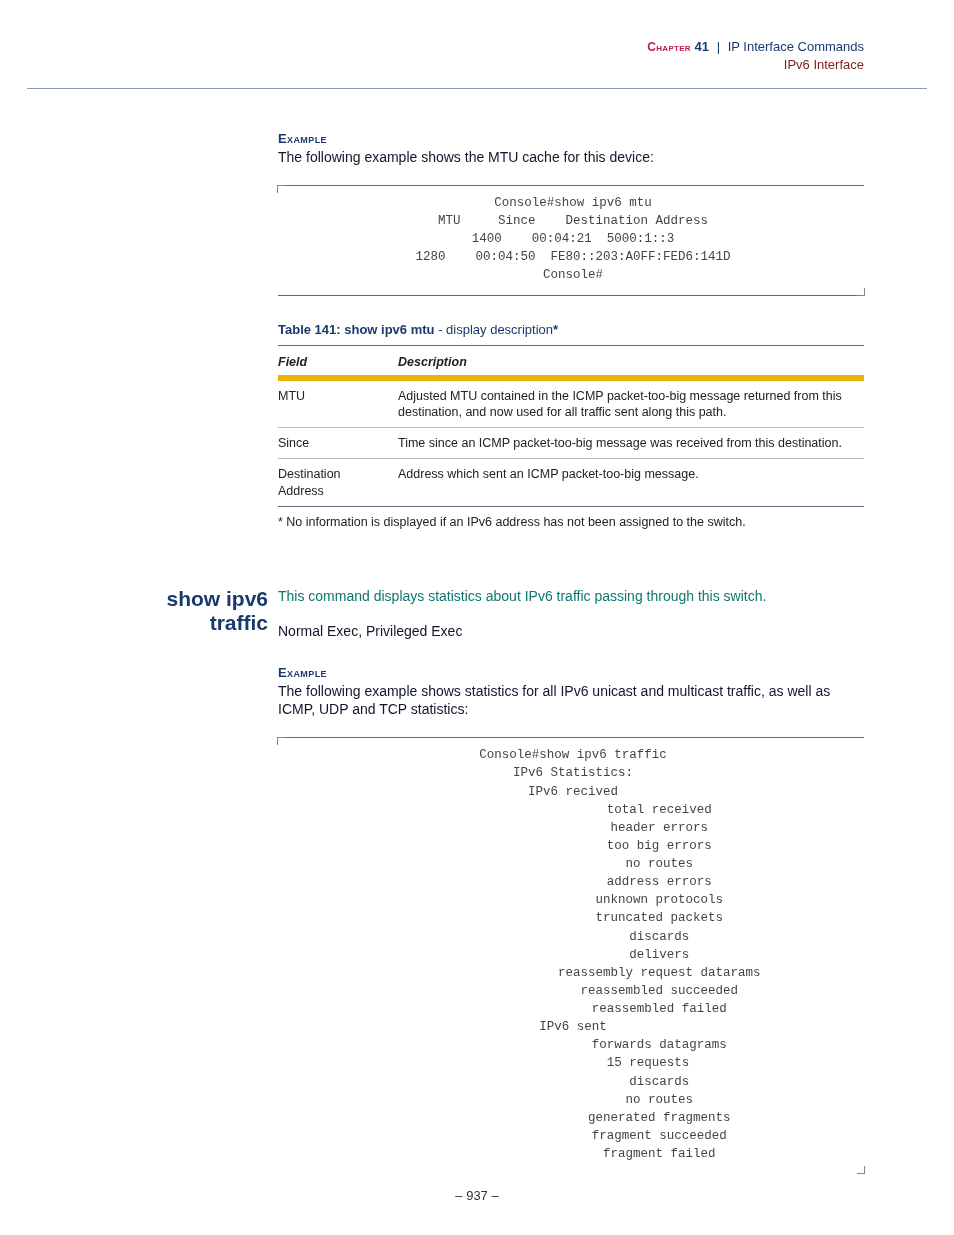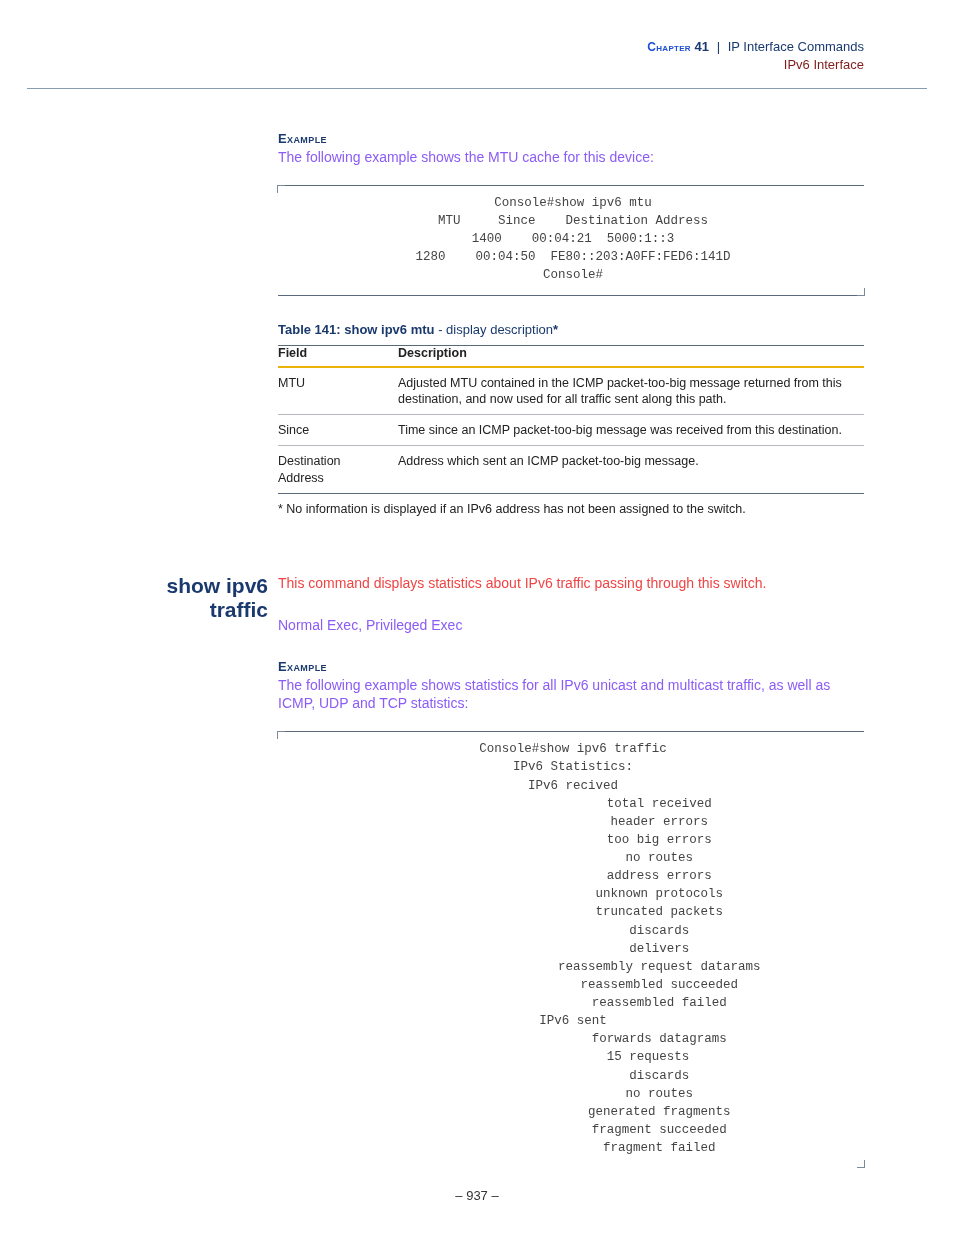--- a/index.html
+++ b/index.html
@@ -31,21 +31,21 @@
     text-align: right;
     line-height: 1.4;
   }
   .header .top {
     font-size: 13px;
   }
   .header .chapter-label {
     font-family: Verdana, sans-serif;
     font-weight: bold;
     font-size: 12px;
-    color: #1d4ed8;
+    color: #be185d;
     font-variant: small-caps;
     letter-spacing: 0.3px;
   }
   .header .chapter-num {
     color: #1a3a6e;
     font-weight: bold;
   }
   .header .divider {
     color: #1a3a6e;
     padding: 0 4px;
@@ -68,21 +68,21 @@
     font-size: 13px;
     font-variant: small-caps;
     color: #1a3a6e;
     letter-spacing: 0.4px;
     margin-top: 0;
     margin-bottom: 2px;
   }
   .body-text {
     font-family: Verdana, sans-serif;
     font-size: 14px;
-    color: #8b5cf6;
+    color: #0f172a;
     line-height: 1.35;
     margin: 0 0 18px 0;
   }
   .code-block {
     border-top: 1.5px solid #5a6a7a;
     border-bottom: 1.5px solid #5a6a7a;
     padding: 8px 10px 10px 14px;
     margin-bottom: 26px;
     position: relative;
     font-family: "Courier New", monospace;
@@ -128,23 +128,24 @@
     width: 100%;
     border-collapse: collapse;
     font-size: 12.5px;
     border-top: 1.5px solid #5a6a7a;
     border-bottom: 1.5px solid #5a6a7a;
     margin-bottom: 8px;
   }
   table.desc-table th {
     text-align: left;
     font-weight: bold;
-    padding: 0 10px 6px 0;
-    border-bottom: 2px solid #eab308;
+    padding: 9px 10px 6px 0;
+    border-bottom: 6px solid #eab308;
     color: #222;
+    font-style: italic;
   }
   table.desc-table td {
     padding: 7px 10px 7px 0;
     vertical-align: top;
     border-bottom: 1px solid #b5b9be;
     line-height: 1.3;
     color: #222;
   }
   table.desc-table tr:last-child td {
     border-bottom: none;
@@ -167,23 +168,23 @@
     width: 150px;
     text-align: right;
     font-family: Arial, Helvetica, sans-serif;
     font-weight: bold;
     font-size: 21px;
     color: #1a3a6e;
   }
   .cmd-desc {
     font-family: Verdana, sans-serif;
     font-size: 14px;
-    color: #ef4444;
+    color: #0f766e;
     line-height: 1.35;
-    margin-bottom: 23px;
+    margin-bottom: 16px;
   }
   .page-number {
     position: absolute;
     bottom: 32px;
     left: 0;
     right: 0;
     text-align: center;
     font-size: 13px;
     color: #333;
   }

